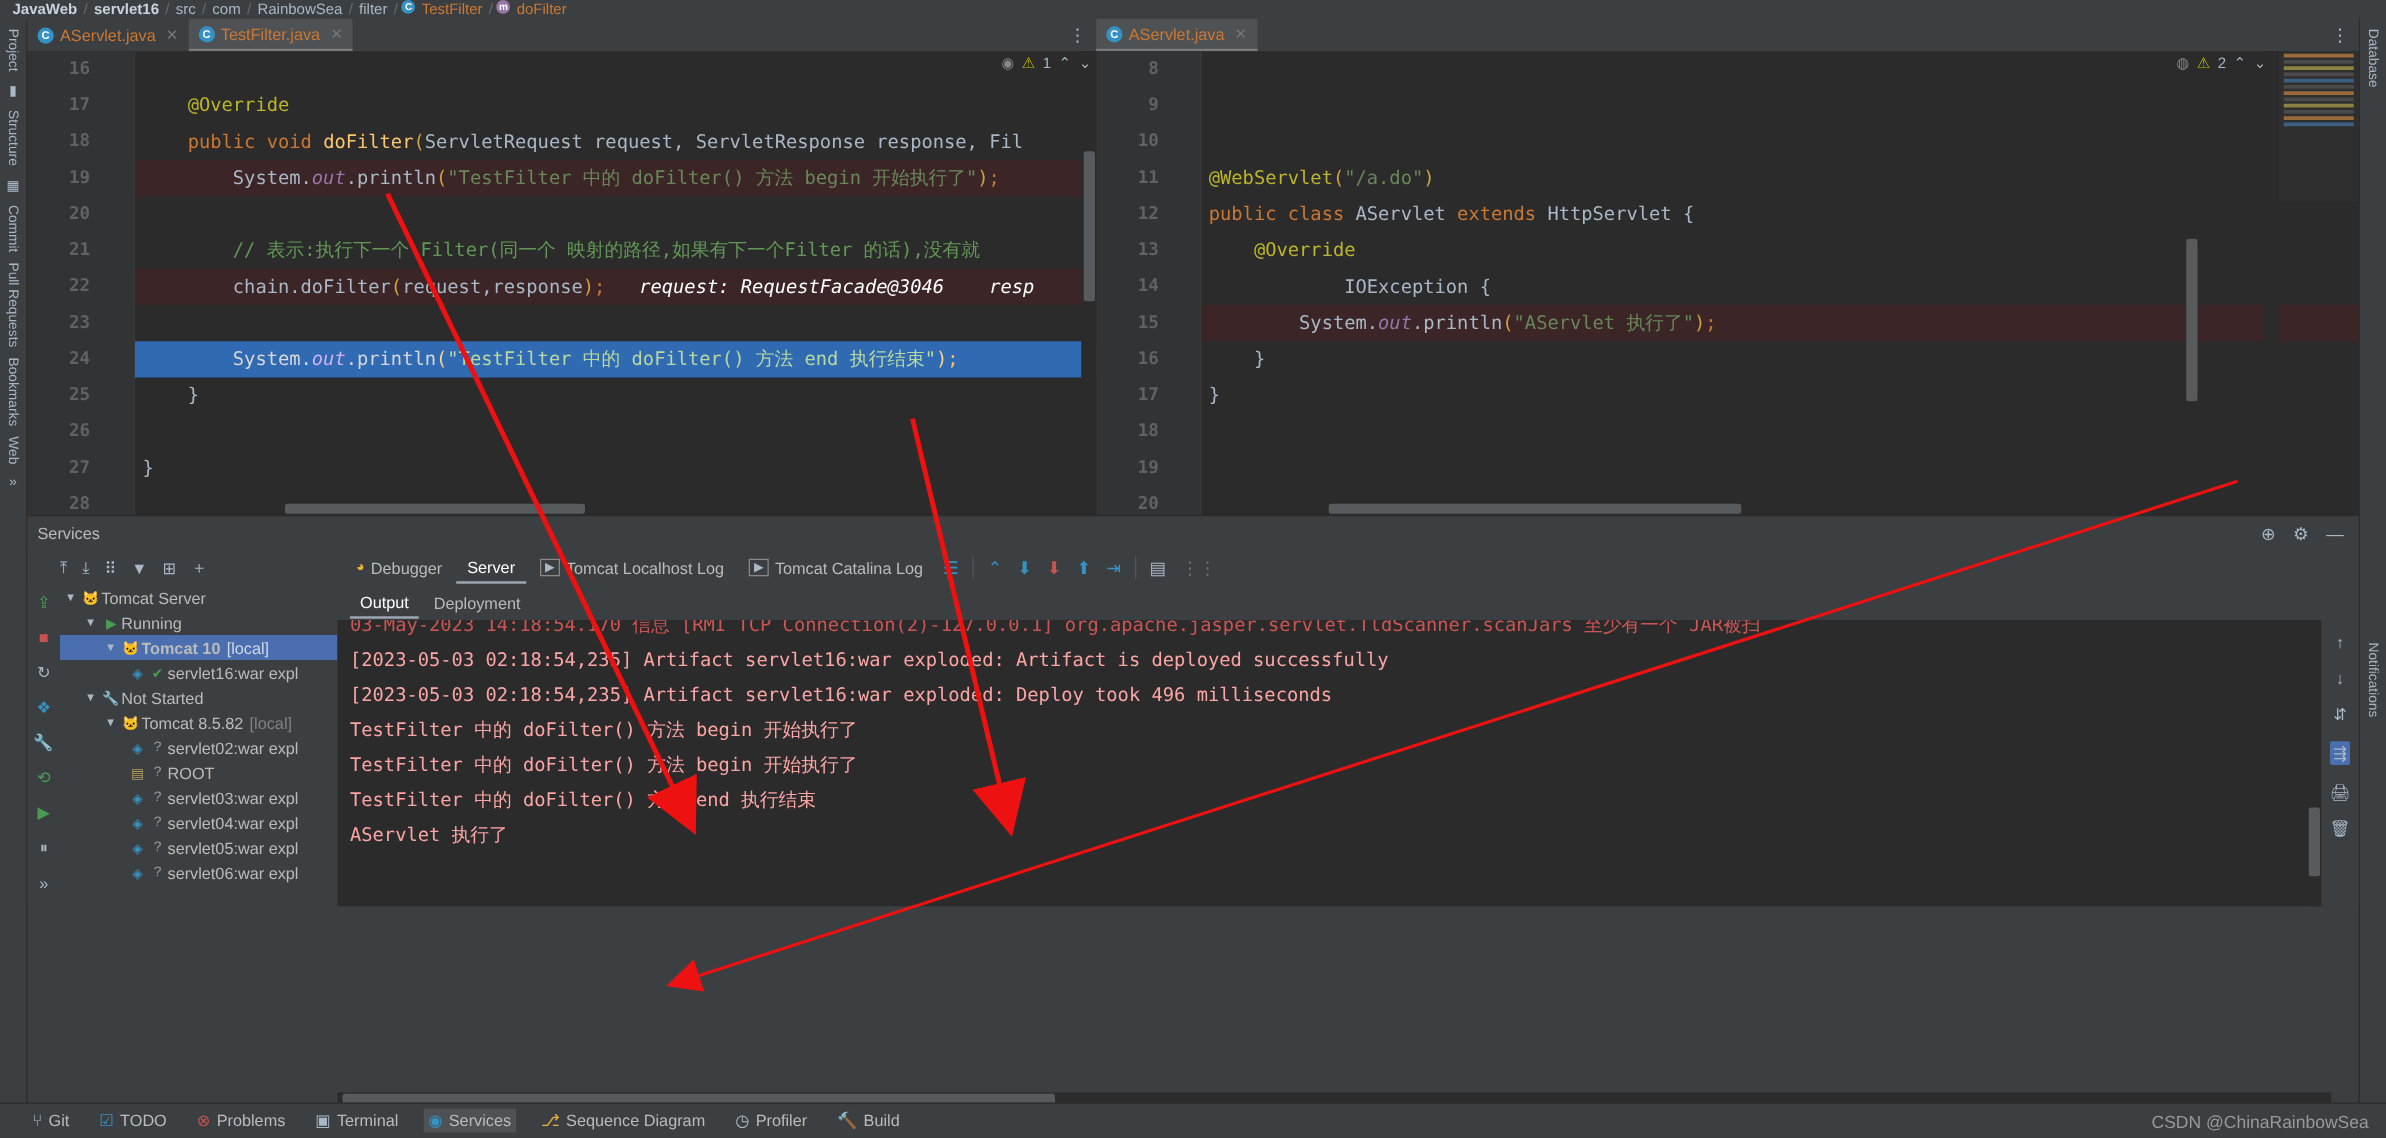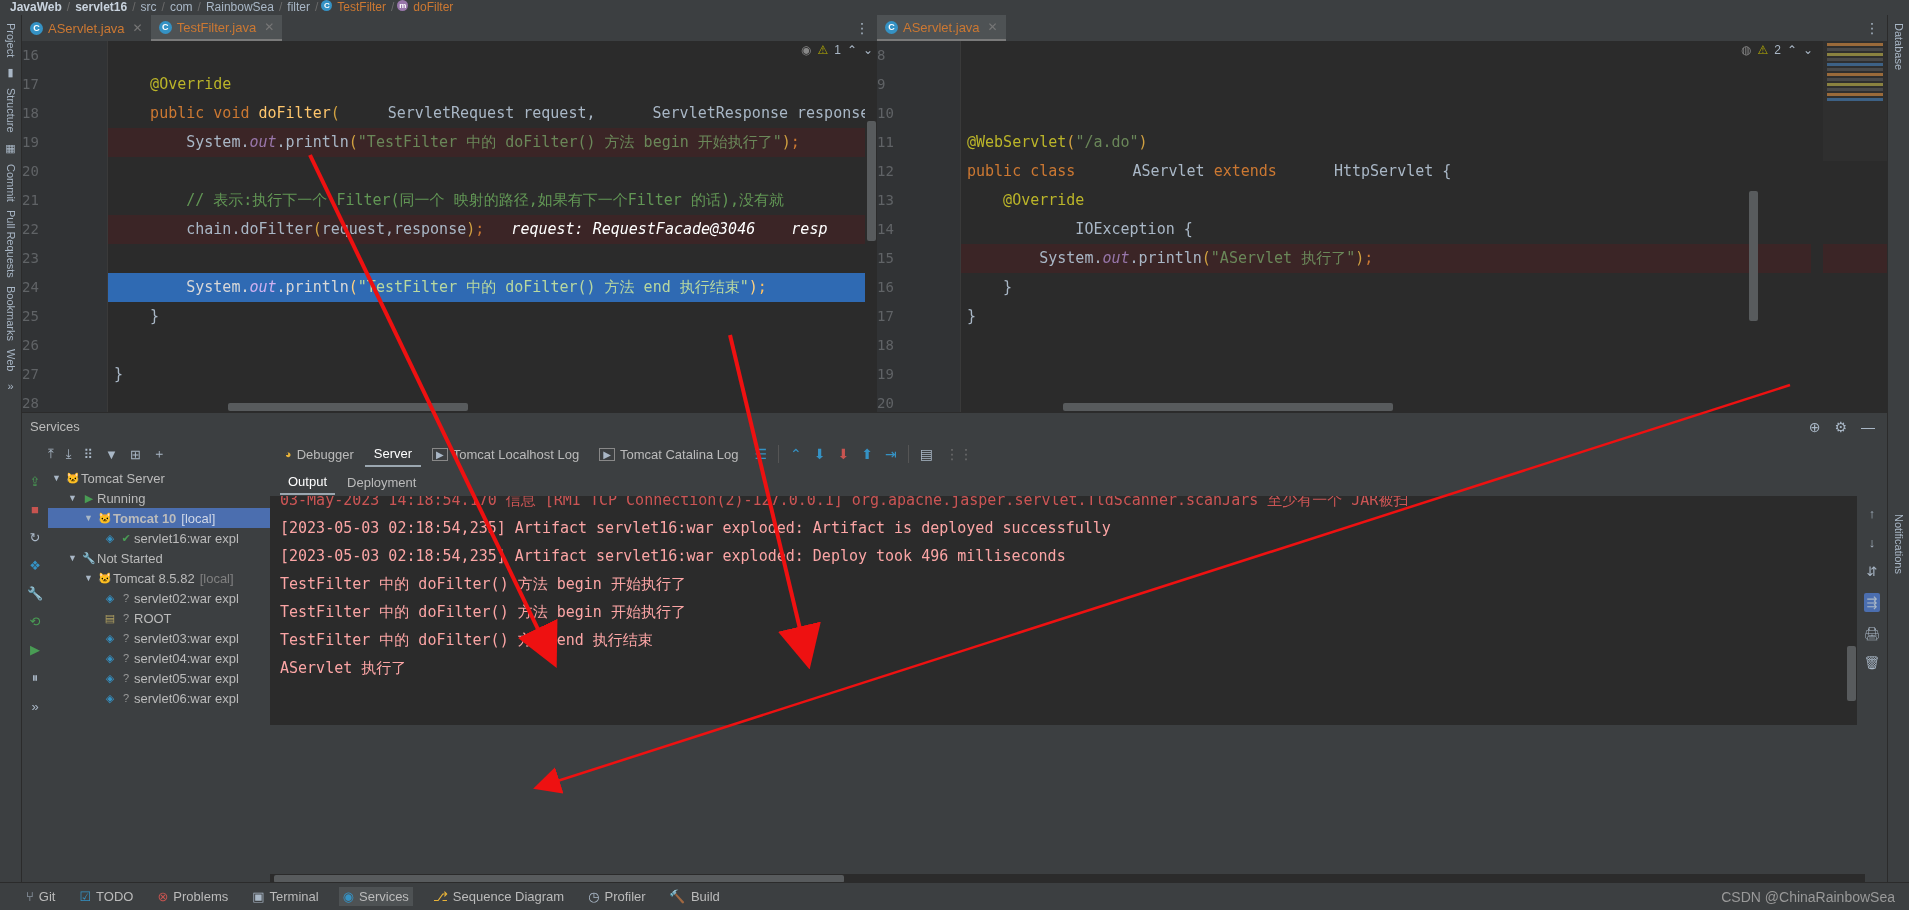--- a/index.html
+++ b/index.html
@@ -81,36 +81,37 @@
   .infobar .warn{color:#bbb200;}
   .infobar .eye{color:#888;}
 
   .gutter{
     position:absolute;left:0;top:0;width:86px;height:100%;
     background:#313335;border-right:1px solid #3a3a3a;
   }
   .ed-right .gutter{width:84px;}
   .lnrow{
     position:relative;height:29px;line-height:29px;
-    color:#606366;font-size:14px;padding-right:6px;
+    color:#606366;font-size:14px;text-align:right;padding-right:6px;
     width:56px;
+    font-weight:bold;
   }
 
   .codecol{position:absolute;left:86px;top:0;right:0;height:100%;}
   .ed-right .codecol{left:84px;}
   .cline{
     height:29px;line-height:29px;white-space:pre;padding-left:6px;
     position:relative;
   }
   .cline.err{background:#3b2526;}
   .cline.sel{background:#2f6ab3;}
 
   .kw{color:#cc7832;}
   .anno{color:#bbb529;}
-  .cls{color:#a9b7c6;margin-left:48px;}
+  .cls{color:#a9b7c6;}
   .fn{color:#ffc66d;}
   .str{color:#6a8759;}
   .cmt{color:#629755;}
   .fld{color:#9876aa;font-style:italic;}
   .pln{color:#a9b7c6;}
   .hint{color:#ffffff;font-style:italic;}
   .par{color:#d0a040;}
 
   
   .vscroll{

